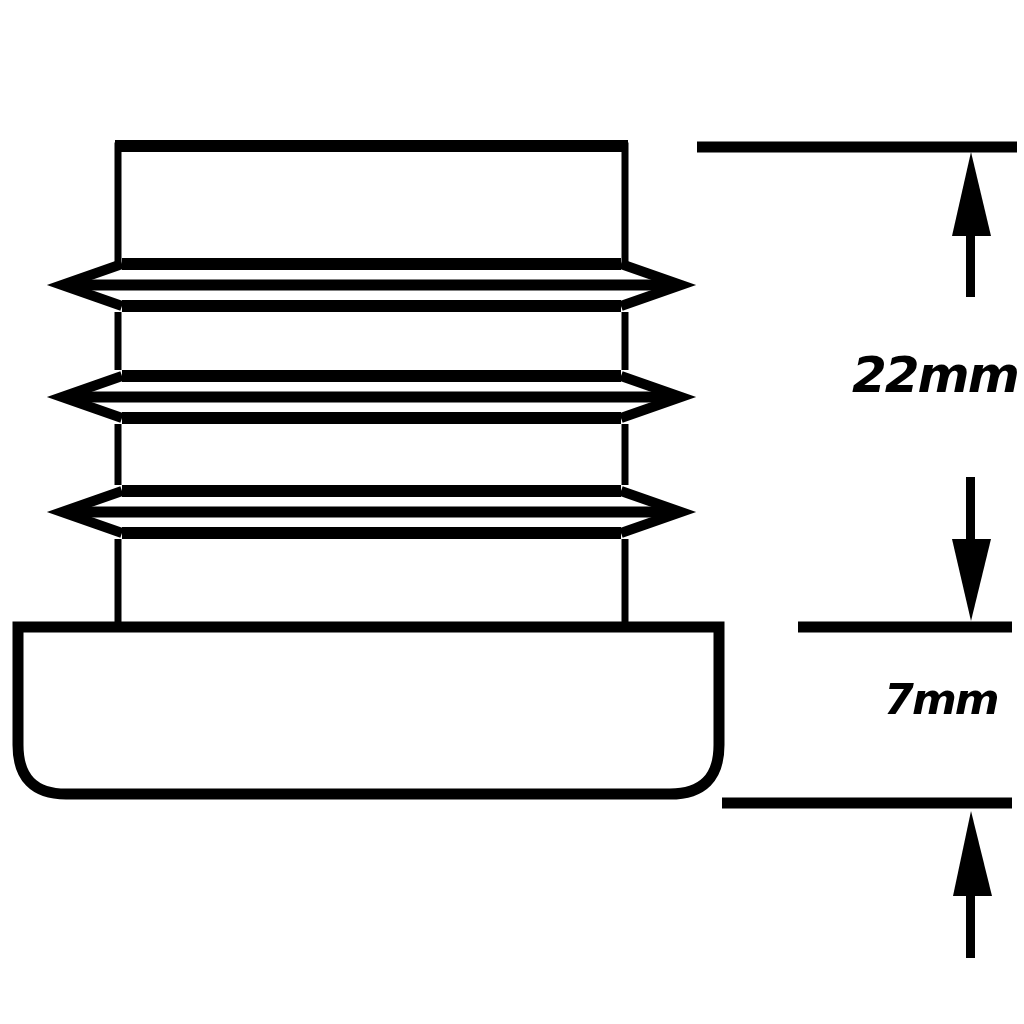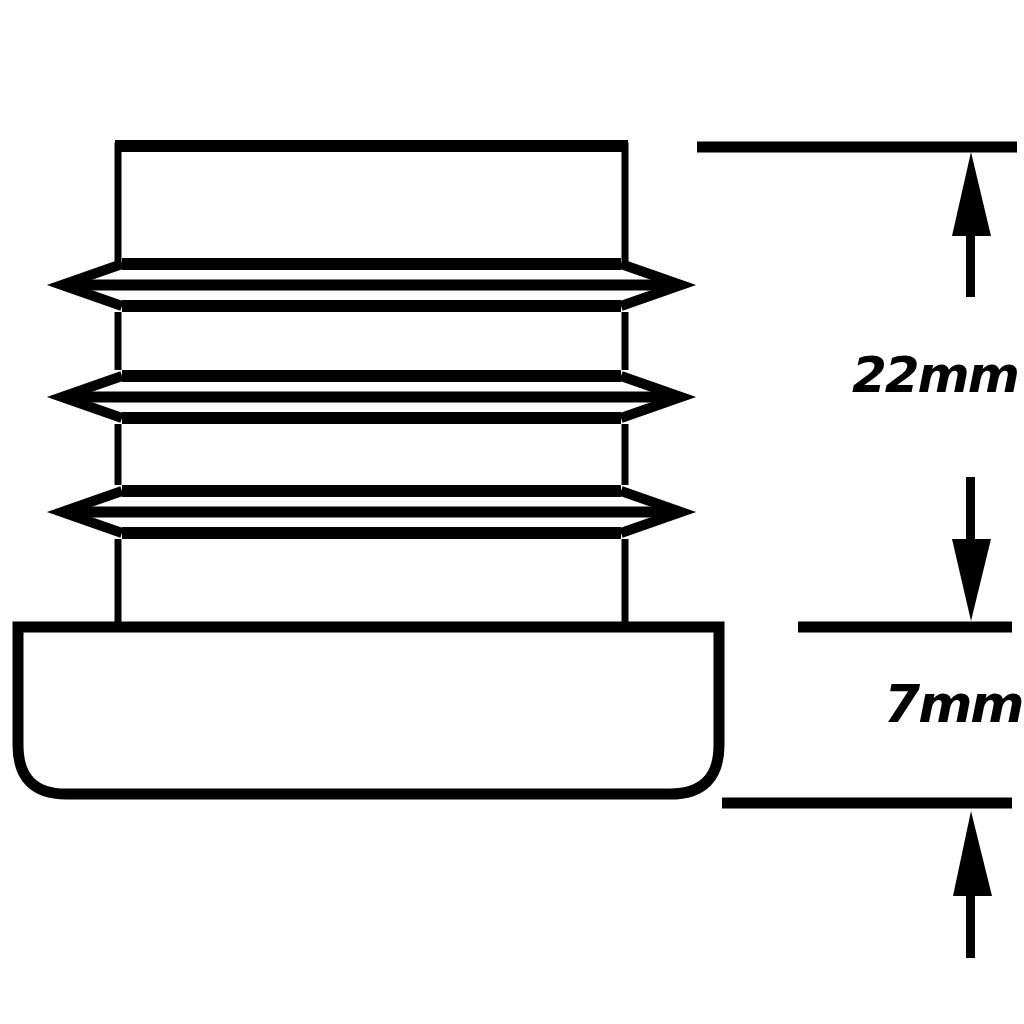--- a/index.html
+++ b/index.html
@@ -10,21 +10,21 @@
       font-family: "DejaVu Sans", sans-serif;
       font-weight: bold;
       font-style: italic;
       color: #000000;
       letter-spacing: -2px;
       white-space: nowrap;
       line-height: 1;
       text-align: center;
     }
     #label-22 { left: 852px; top: 350px; font-size: 50px; }
-    #label-7 { left: 884px; top: 678px; font-size: 52px; }
+    #label-7 { left: 884px; top: 678px; font-size: 43px; }
   </style>
 </head>
 <body>
 
 <svg width="1024" height="1024" viewBox="0 0 1024 1024" xmlns="http://www.w3.org/2000/svg">
   <g fill="none" stroke="#000" stroke-linejoin="miter">
 
     <path d="M118 264 L118 146 L625 146 L625 264" stroke-width="7"></path>
     <line x1="115" y1="146" x2="628" y2="146" stroke-width="12"></line>
 

